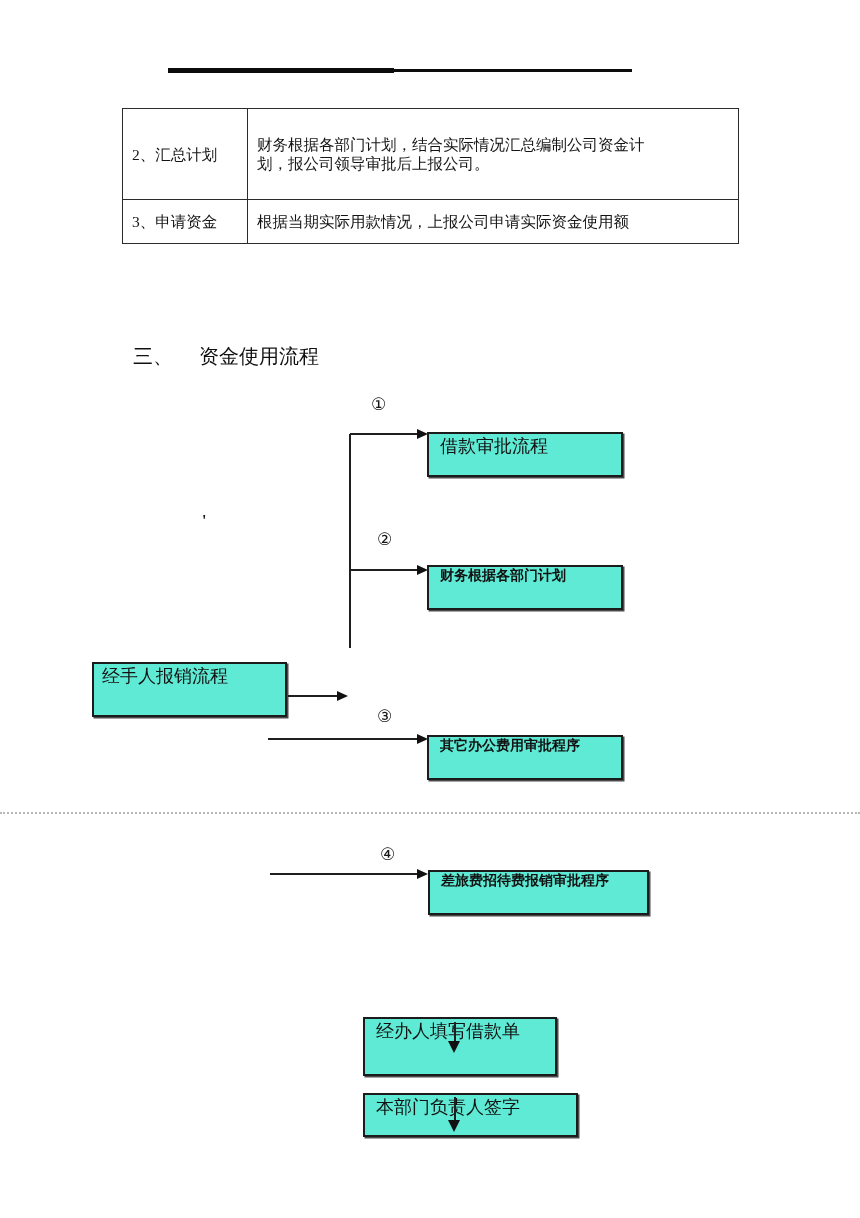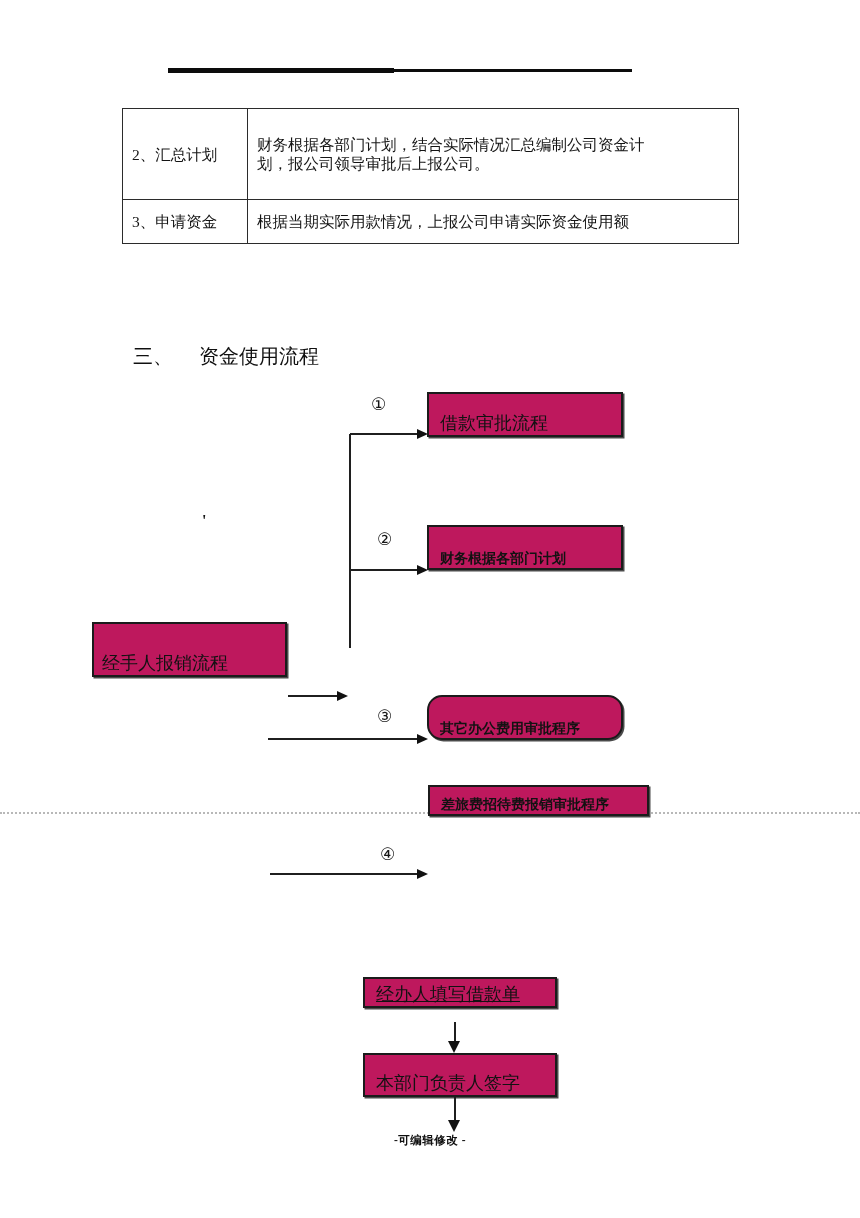--- a/index.html
+++ b/index.html
@@ -29,24 +29,24 @@
   .desc2-l2{}
 
   
   .sec-head{position:absolute;left:133px;top:343px;font-size:20px;line-height:26px;color:#101010;white-space:nowrap;}
   .sec-head .num{margin-right:26px;}
   .sub-head{position:absolute;left:108px;top:931px;font-size:17px;line-height:24px;color:#101010;white-space:nowrap;}
   .sub-head .num{margin-right:17px;}
 
   
   .fbox{
-    position:absolute;border:2px solid #1b1b1b;background:#be185d;
+    position:absolute;border:2px solid #1b1b1b;background:#5eead4;
     box-shadow:1.5px 1.5px 0 #4a4a4a;
-    display:flex;align-items:flex-end;padding-left:11px;box-sizing:border-box;
-    color:#121212;white-space:nowrap;
+    display:flex;align-items:flex-start;padding-left:11px;box-sizing:border-box;
+    color:#121212;white-space:nowrap;margin-top:40px;
   }
   .fbox.big{font-size:18px;}
   .fbox.small{font-size:14px;font-weight:600;}
 
   .hline{position:absolute;height:2px;background:#1f1f1f;}
   .vline{position:absolute;width:2px;background:#1f1f1f;}
   .head-right{position:absolute;width:0;height:0;border-top:5px solid transparent;border-bottom:5px solid transparent;border-left:11px solid #111;}
   .head-down{position:absolute;width:0;height:0;border-left:6px solid transparent;border-right:6px solid transparent;border-top:12px solid #111;}
 
   .circ-num{position:absolute;font-size:17px;line-height:17px;color:#161616;font-family:"DejaVu Sans","Liberation Sans",sans-serif;}
@@ -111,43 +111,42 @@
 
     <div class="fbox big" style="left:92px;top:622px;width:195px;height:55px;padding-left:8px;">
       <span>经手人报销流程</span>
     </div>
     <div class="hline" style="left:288px;top:695px;width:49px;"></div>
     <div class="head-right" style="left:337px;top:691px;"></div>
 
     <div class="hline" style="left:268px;top:738px;width:149px;"></div>
     <div class="head-right" style="left:417px;top:734px;"></div>
     <div class="circ-num" style="left:377px;top:708px;">③</div>
-    <div class="fbox small" style="left:427px;top:695px;width:196px;height:45px;border-radius:15px;">
+    <div class="fbox small" style="left:427px;top:695px;width:196px;height:45px;">
       <span>其它办公费用审批程序</span>
     </div>
 
     <div class="dotted-sep"></div>
 
     <div class="hline" style="left:270px;top:873px;width:149px;"></div>
     <div class="head-right" style="left:417px;top:869px;"></div>
     <div class="circ-num" style="left:380px;top:846px;">④</div>
-    <div class="fbox small" style="left:428px;top:785px;width:221px;height:31px;">
+    <div class="fbox small" style="left:428px;top:830px;width:221px;height:45px;">
       <span>差旅费招待费报销审批程序</span>
     </div>
   </div>
 
 
   <div>
-    <div class="fbox big" style="left:363px;top:977px;width:194px;height:31px;text-decoration:underline;">
+    <div class="fbox big" style="left:363px;top:977px;width:194px;height:59px;">
       <span>经办人填写借款单</span>
     </div>
     <div class="vline" style="left:454px;top:1022px;height:20px;"></div>
     <div class="head-down" style="left:448px;top:1041px;"></div>
-    <div class="fbox big" style="left:363px;top:1053px;width:194px;height:44px;">
+    <div class="fbox big" style="left:363px;top:1053px;width:215px;height:44px;">
       <span>本部门负责人签字</span>
     </div>
     <div class="vline" style="left:454px;top:1097px;height:24px;"></div>
     <div class="head-down" style="left:448px;top:1120px;"></div>
   </div>
 
-  <div class="footer-note">-可编辑修改 -</div>
 
 </div>
 
 </body></html>

